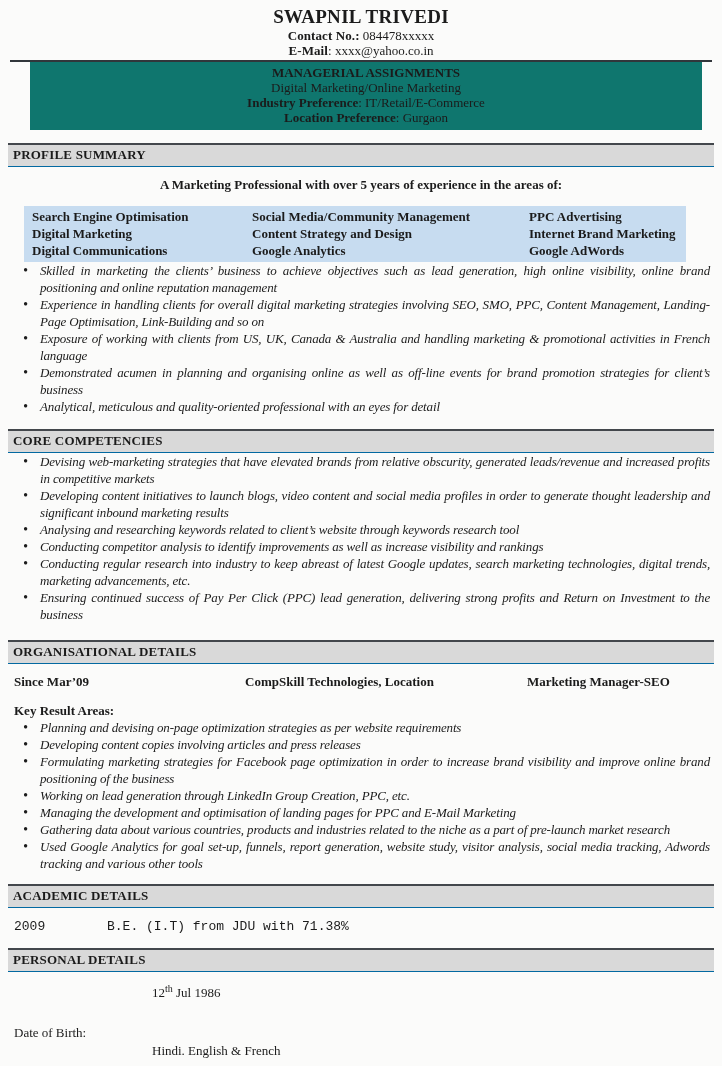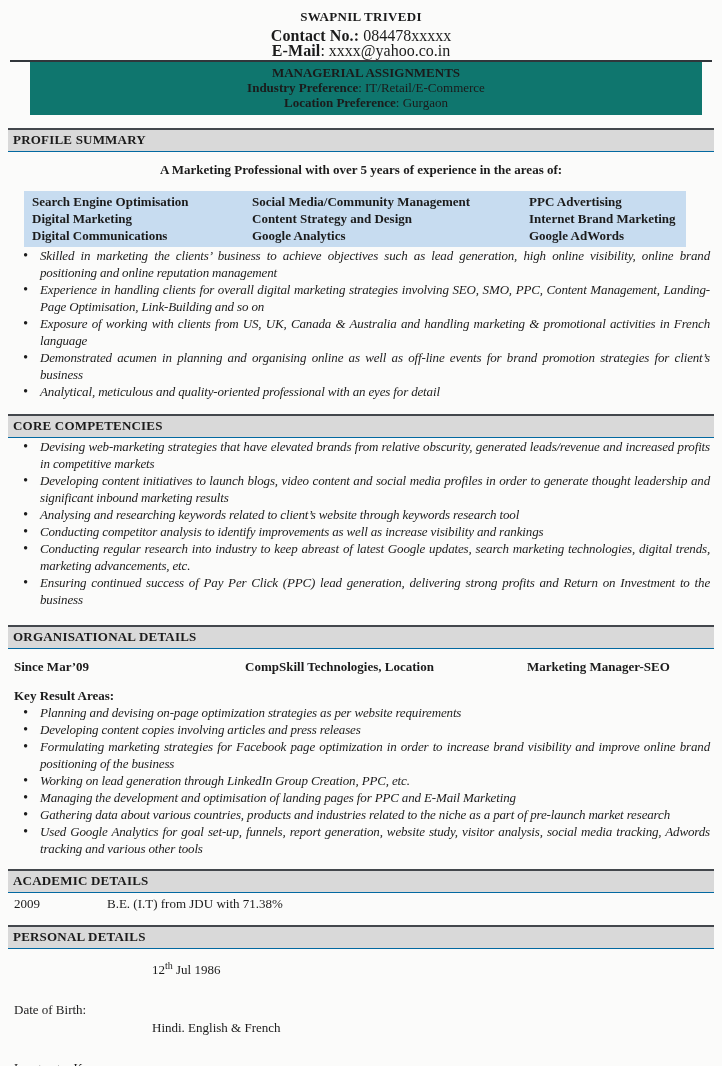--- a/index.html
+++ b/index.html
@@ -9,22 +9,22 @@
     background: #fbfbfa;
     color: #1b1b1b;
     font-family: "Liberation Serif", "DejaVu Serif", serif;
     font-size: 13px;
     overflow: hidden;
   }
   .page { padding: 6px 12px 0 12px; }
 
   
   .hdr { text-align: center; }
-  .name { font-size: 13px; font-weight: bold; line-height: 22px; letter-spacing: .3px; }
-  .hline { font-size: 16px; line-height: 15px; }
+  .name { font-size: 19px; font-weight: bold; line-height: 22px; letter-spacing: .3px; }
+  .hline { font-size: 13px; line-height: 15px; }
   .hline b { letter-spacing: .1px; }
 
   
   .top-rule { border-top: 2px solid #31363b; margin: 2px -2px 0 -2px; }
   .assign-box {
     background: #0f766e;
     margin: 0 8px 0 18px;
     padding: 3px 0 5px 0;
     text-align: center;
     line-height: 15px;
@@ -85,24 +85,25 @@
     display: grid;
     grid-template-columns: 233px 282px 1fr;
     font-weight: bold;
     line-height: 17px;
   }
   .org-row .c1 { padding-left: 2px; }
   .kra { margin-top: 12px; font-weight: bold; line-height: 17px; padding-left: 2px; }
 
   
   .acad-row {
-    margin-top: 2px;
+    margin-top: 10px;
     display: grid;
     grid-template-columns: 95px 1fr;
     line-height: 17px;
+    font-family: Liberation Mono, monospace;
   }
   .acad-row .c1 { padding-left: 2px; }
 
   
   .pers-rows { margin-top: 12px; }
   .pers-row {
     display: grid;
     grid-template-columns: 140px 1fr;
     line-height: 18px;
   }
@@ -116,20 +117,21 @@
 
   <div class="hdr">
     <div class="name">SWAPNIL TRIVEDI</div>
     <div class="hline"><b>Contact No.:</b><span> 084478xxxxx</span></div>
     <div class="hline"><b>E-Mail</b><span>: xxxx@yahoo.co.in</span></div>
   </div>
 
   <div class="top-rule"></div>
   <div class="assign-box">
     <div class="bt">MANAGERIAL ASSIGNMENTS</div>
+    <div>Digital Marketing/Online Marketing</div>
     <div><b>Industry Preference</b><span>: IT/Retail/E-Commerce</span></div>
     <div><b>Location Preference</b><span>: Gurgaon</span></div>
   </div>
 
   <div class="secbar mt-profile">PROFILE SUMMARY</div>
   <div class="intro">A Marketing Professional with over 5 years of experience in the areas of:</div>
 
   <div class="skills">
     <div>
       <div class="cell">Search Engine Optimisation</div>

